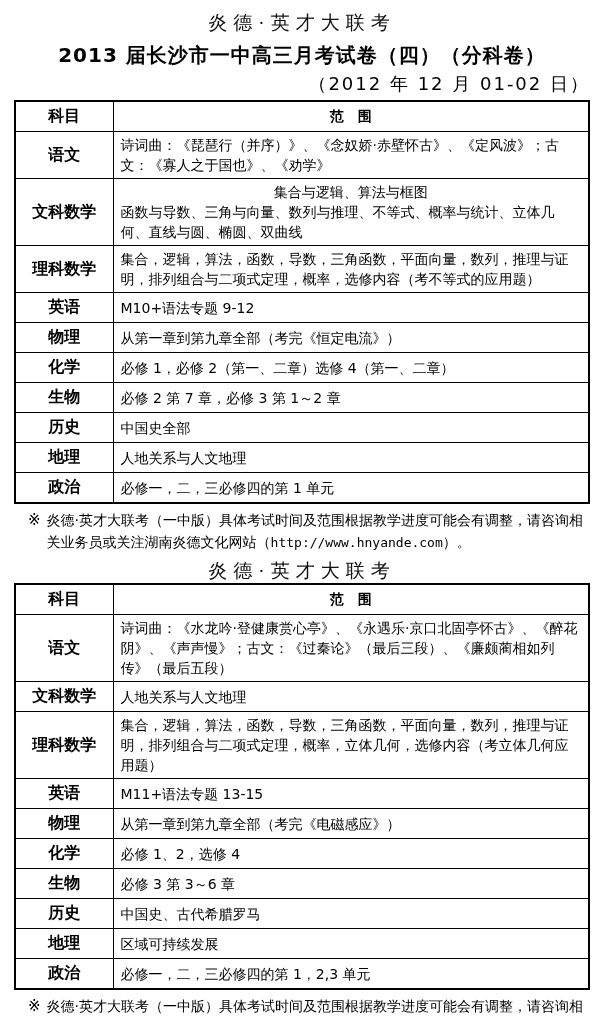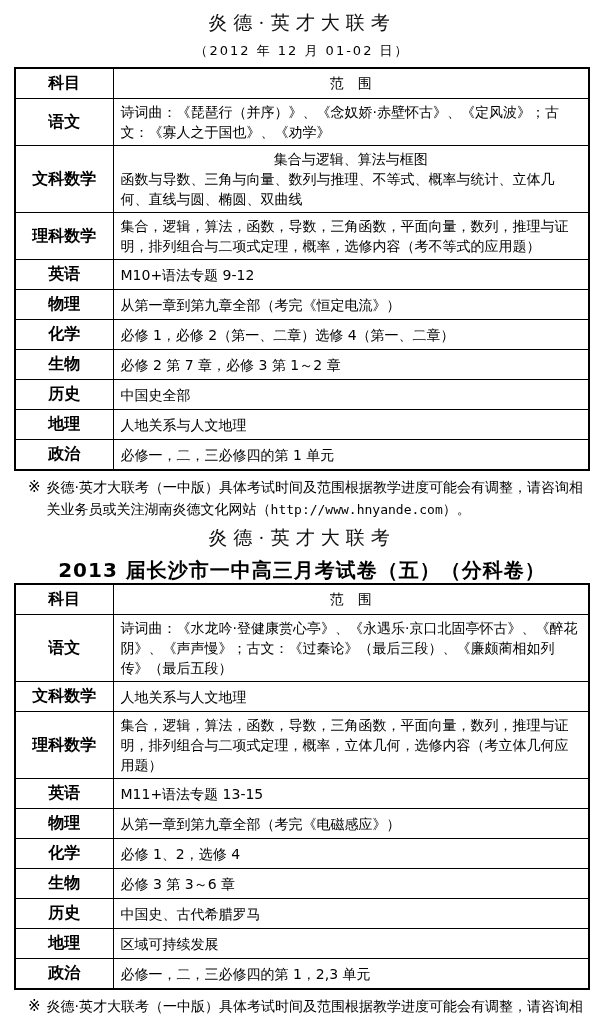--- a/index.html
+++ b/index.html
@@ -27,22 +27,22 @@
   }
   .exam-title {
     text-align: center;
     font-size: 20px;
     font-weight: bold;
     line-height: 26px;
     margin-top: 7px;
     letter-spacing: 1px;
   }
   .exam-date {
-    text-align: center;
-    font-size: 13px;
+    text-align: right;
+    font-size: 18px;
     line-height: 17px;
     margin: 7px 0 8px 0;
     letter-spacing: 2px;
   }
   table.subjects {
     width: 100%;
     border-collapse: collapse;
     border: 2px solid #000;
   }
   table.subjects td {
@@ -56,21 +56,21 @@
     font-size: 16px;
     padding: 4px 2px;
   }
   td.scope {
     font-size: 14px;
     line-height: 20px;
     padding: 3px 7px;
   }
   td.scope-header {
     text-align: center;
-    font-weight: normal;
+    font-weight: bold;
     font-size: 14px;
     padding: 3px 7px;
   }
   tr.header-row td { height: 24px; }
   tr.body-row td.scope { height: 27px; }
   .scope-center { text-align: center; }
   .note {
     display: flex;
     align-items: flex-start;
     font-size: 14px;
@@ -90,20 +90,21 @@
   .url.underlined { }
   .section-2 { margin-top: 2px; }
 </style>
 </head>
 <body>
 
 <div class="page">
 
   <div class="section section-1">
     <div class="brand">炎德·英才大联考</div>
+    <div class="exam-title">2013 届长沙市一中高三月考试卷（四）（分科卷）</div>
     <div class="exam-date">（2012 年 12 月 01-02 日）</div>
     <table class="subjects">
       <tbody>
         <tr class="header-row">
           <td class="subject">科目</td>
           <td class="scope-header">范　围</td>
         </tr>
       <tr class="body-row">
             <td class="subject">语文</td>
             <td class="scope">
@@ -168,21 +169,20 @@
         </tbody>
     </table>
     <div class="note">
       <span class="note-marker">※</span>
       <span class="note-text"><span>炎德·英才大联考（一中版）具体考试时间及范围根据教学进度可能会有调整，请咨询相关业务员或关注湖南炎德文化网站（</span><span class="url underlined">http://www.hnyande.com</span><span>）。</span></span>
     </div>
   </div>
 
   <div class="section section-2">
     <div class="brand">炎德·英才大联考</div>
-    <div class="exam-title">2013 届长沙市一中高三月考试卷（五）（分科卷）</div>
     <table class="subjects">
       <tbody>
         <tr class="header-row">
           <td class="subject">科目</td>
           <td class="scope-header">范　围</td>
         </tr>
       <tr class="body-row">
             <td class="subject">语文</td>
             <td class="scope">
               <div>诗词曲：《水龙吟·登健康赏心亭》、《永遇乐·京口北固亭怀古》、《醉花阴》、《声声慢》；古文：《过秦论》（最后三段）、《廉颇蔺相如列传》（最后五段）</div>

